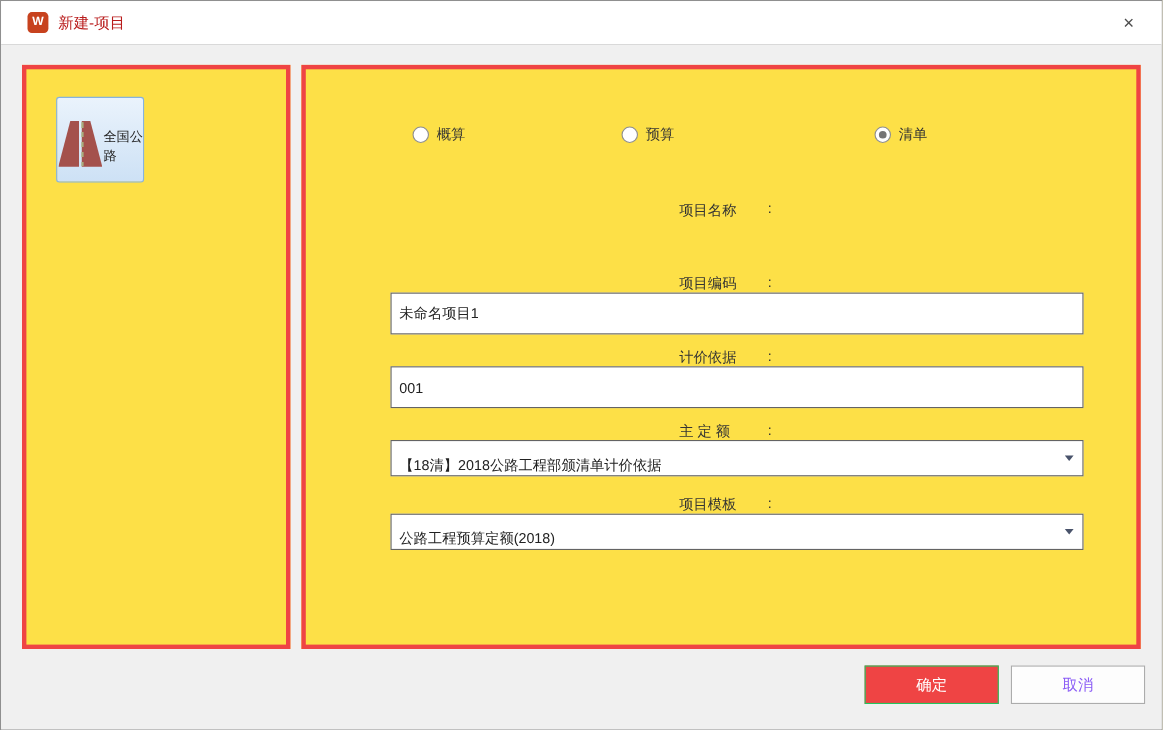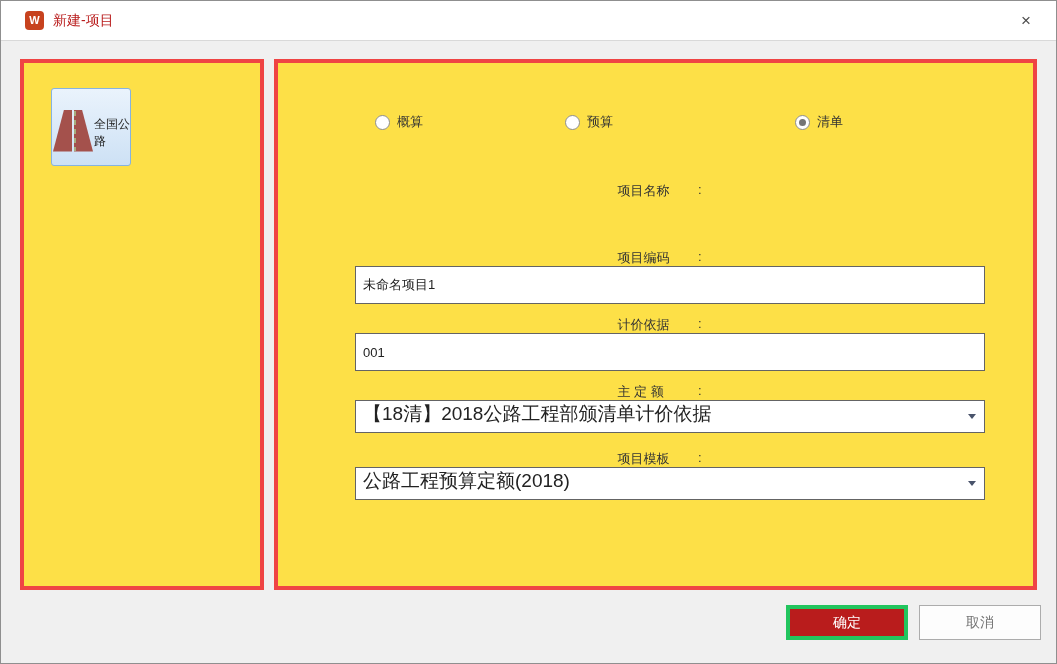--- a/index.html
+++ b/index.html
@@ -101,23 +101,23 @@
   .text-input {
     width:100%; height:33px;
     border:1px solid #646464; background:#fff;
     font-family:"Liberation Sans","DejaVu Sans",sans-serif;
     font-size:13px; color:#222;
     padding:18px 7px; outline:none;
   }
   .combo {
     width:100%; height:33px;
     border:1px solid #646464; background:#fff;
-    display:flex; align-items:flex-start;
+    display:flex; align-items:flex-end;
     padding:0 24px 0 7px;
-    font-size:19px; color:#222;
+    font-size:13px; color:#222;
     cursor:pointer;
   }
   .combo-arrow {
     position:absolute; right:9px; top:14px;
     width:0; height:0;
     border-left:4px solid transparent;
     border-right:4px solid transparent;
     border-top:5px solid #49536b;
   }
   
@@ -128,22 +128,22 @@
     gap:11px;
     background:#f0f0f0;
   }
   .btn {
     width:122px; height:35px;
     font-family:"Liberation Sans","DejaVu Sans",sans-serif;
     font-size:14px;
     display:flex; align-items:center; justify-content:center;
     cursor:pointer;
   }
-  .btn-ok { background:#b91c1c; color:#ffffff; border:4px solid #22c55e; }
-  .btn-cancel { background:#fdfdfd; color:#737373; border:1px solid #acacac; }
+  .btn-ok { background:#ef4444; color:#ffffff; border:1px solid #22c55e; }
+  .btn-cancel { background:#fdfdfd; color:#8b5cf6; border:1px solid #acacac; }
 </style>
 </head>
 <body>
 
 <div class="dialog">
 
   <div class="titlebar">
     <div class="app-logo">W</div>
     <div class="title-text">新建-项目</div>
     <div class="close-btn">×</div>

